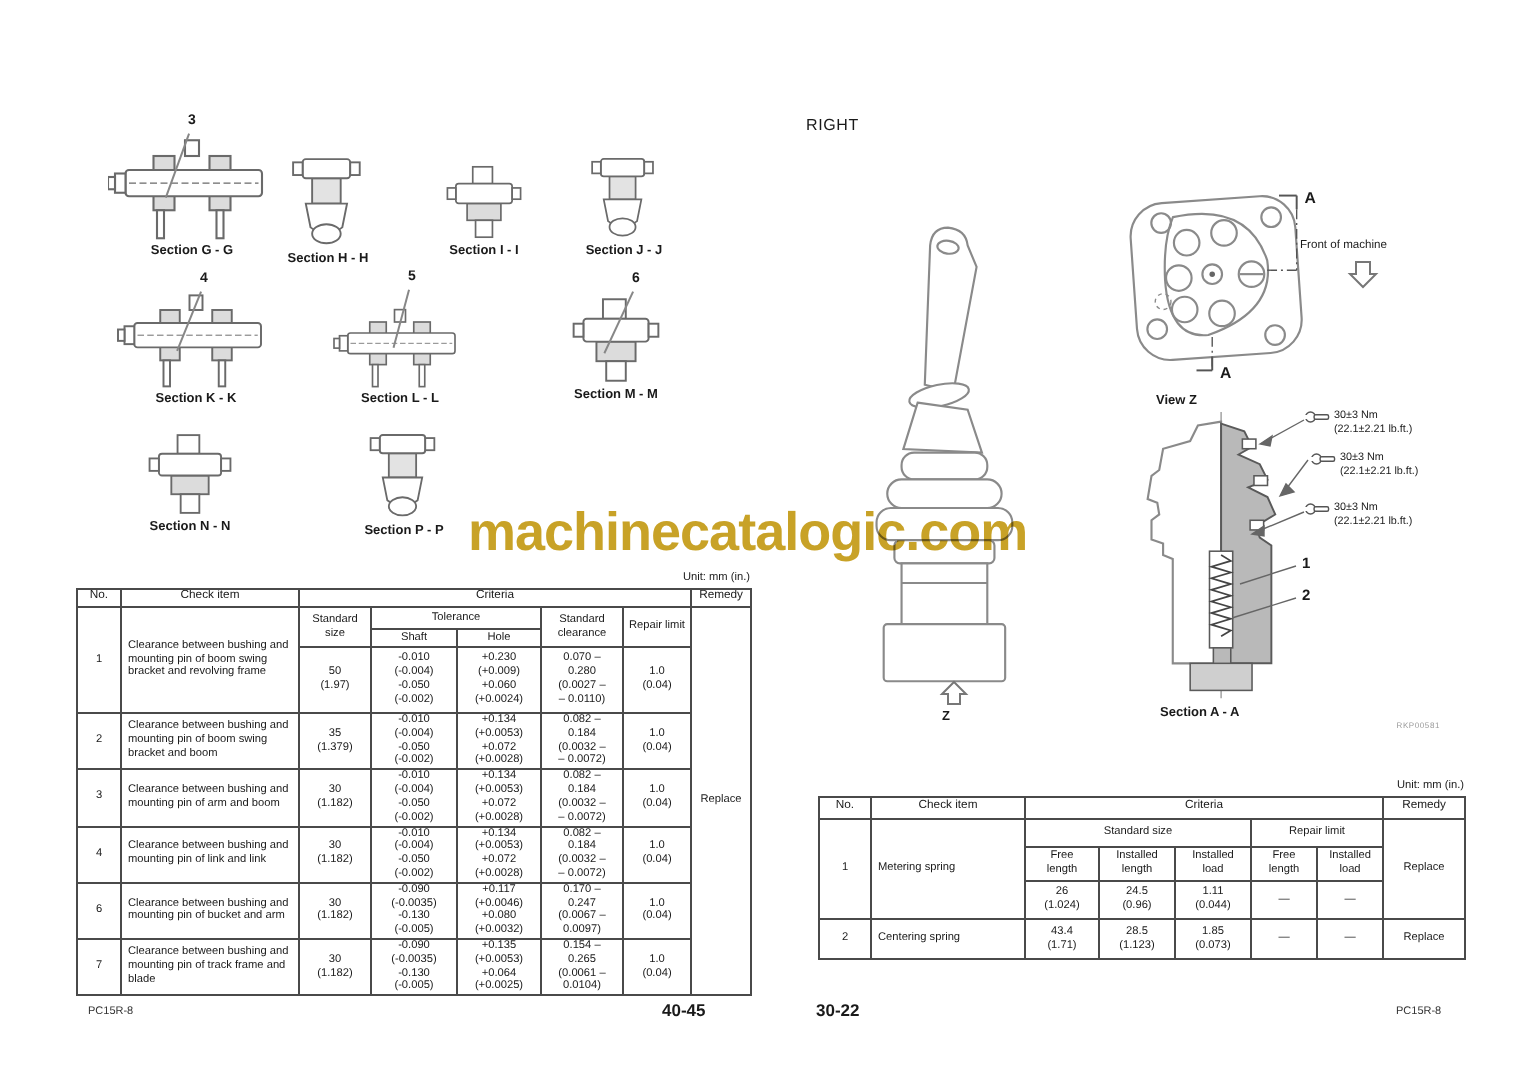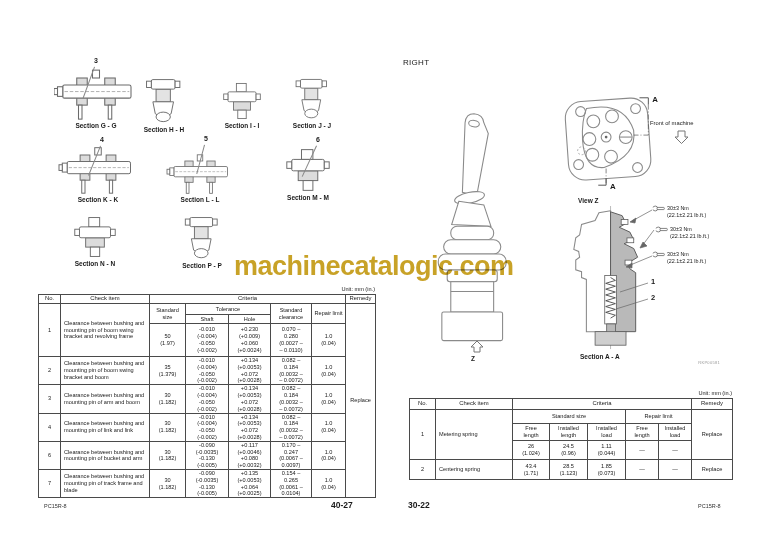--- a/index.html
+++ b/index.html
@@ -288,21 +288,21 @@
 0.265
 (0.0061 –
 0.0104)</td>
       <td class="pre">1.0
 (0.04)</td>
     </tr>
   </tbody>
     </table>
 
   <div class="abs model" style="left:44px;top:503px">PC15R-8</div>
-  <div class="abs pagenum" style="left:331px;top:500px">40-27</div>
+  <div class="abs pagenum" style="left:331px;top:500px">40-45</div>
 
   <div class="abs heading" style="left:403px;top:58px">RIGHT</div>
 
   <svg class="abs" style="left:424px;top:112px" width="100" height="234" viewBox="0 0 100 262" fill="#fff" stroke="#8a8a8a" stroke-width="1.2">
     <path d="M40 12 Q41 2 50 2 Q60 3 61 12 L66 24 L53 94 L37 90 Z"></path>
     <ellipse cx="50" cy="13" rx="6" ry="3.6" transform="rotate(8 50 13)"></ellipse>
     <ellipse cx="45" cy="96" rx="17" ry="6" transform="rotate(-12 45 96)"></ellipse>
     <path d="M33 100 L61 104 L69 128 L25 126 Z"></path>
     <rect x="24" y="128" width="48" height="15" rx="7"></rect>
     <rect x="16" y="143" width="64" height="16" rx="8"></rect>

